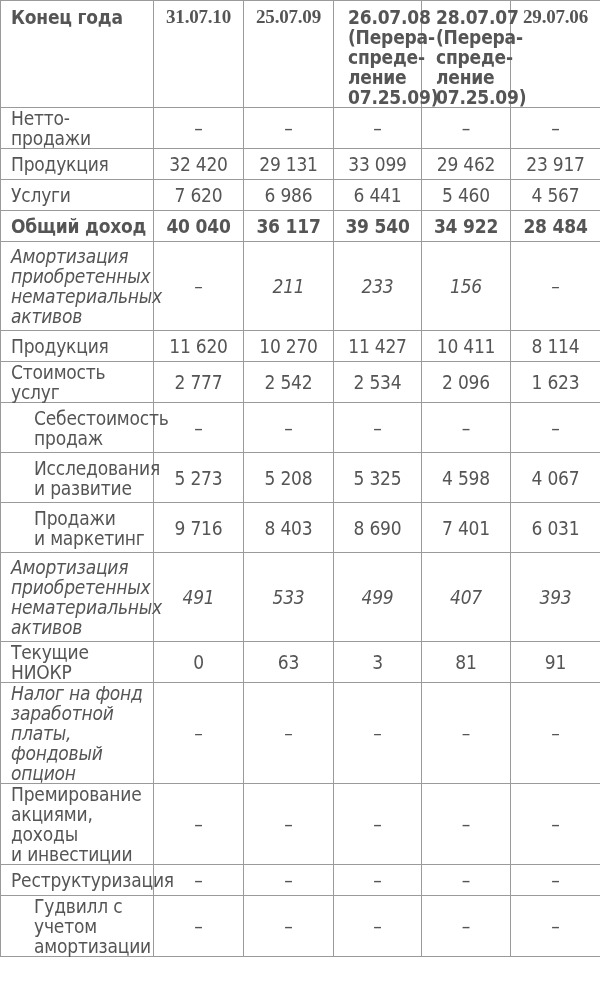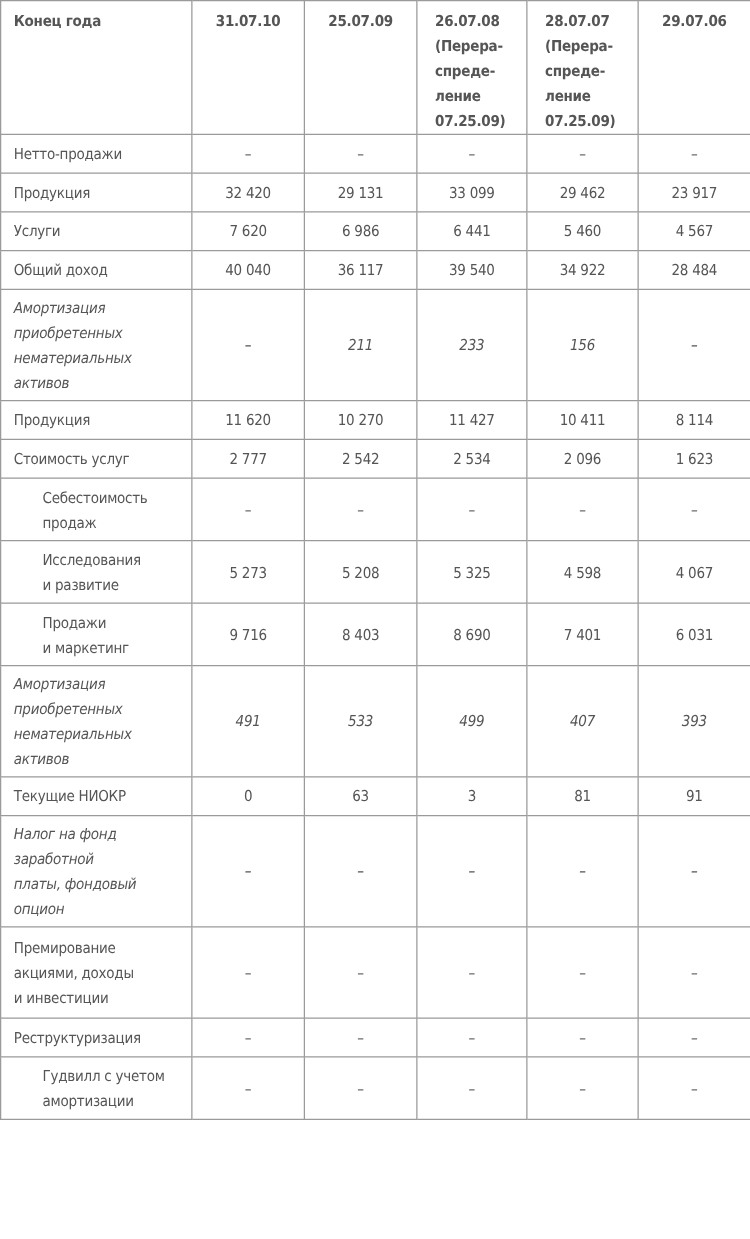--- a/index.html
+++ b/index.html
@@ -2,41 +2,41 @@
 <html><head>
 <meta charset="utf-8">
 <style>
   html, body { margin:0; padding:0; background:#ffffff; }
   body { width:600px; height:991px; overflow:hidden; }
   table.fin {
     border-collapse: collapse;
     table-layout: fixed;
     width: 600px;
     font-family: "DejaVu Sans Condensed", "Liberation Sans Narrow", "Liberation Sans", sans-serif;
-    font-size: 12px;
+    font-size: 19px;
     color: #555555;
     letter-spacing: -0.2px;
   }
   table.fin td, table.fin th {
     border: 1.5px solid #9a9a9a;
     padding: 0 6px 0 10px;
     line-height: 20px;
     vertical-align: middle;
   }
   table.fin th {
     vertical-align: top;
     font-weight: bold;
     text-align: left;
     padding-top: 6px;
     color: #555555;
   }
   table.fin th.date { text-align: left; padding-left: 14px; }
-  table.fin th.date.center { text-align:center; padding-left:6px; }
+  table.fin th.date.center { text-align:center; padding-left:6px;font-family:Liberation Serif, serif; }
   table.fin td.num { text-align: center; padding: 0 4px; }
-  tr.bold td { font-weight: normal; margin-left: 29px; }
+  tr.bold td { font-weight: bold; margin-left: 29px; }
   col.c0 { width: 153px; }
   col.c1 { width: 90px; }
   col.c2 { width: 90px; }
   col.c3 { width: 88px; }
   col.c4 { width: 89px; }
   col.c5 { width: 90px; }
   .ml { white-space: pre-line; }
   tr.h1 td { height: 30px; }
   tr.h2 td { height: 49px; padding-left: 33px; }
   tr.h3 td { height: 72px; }

